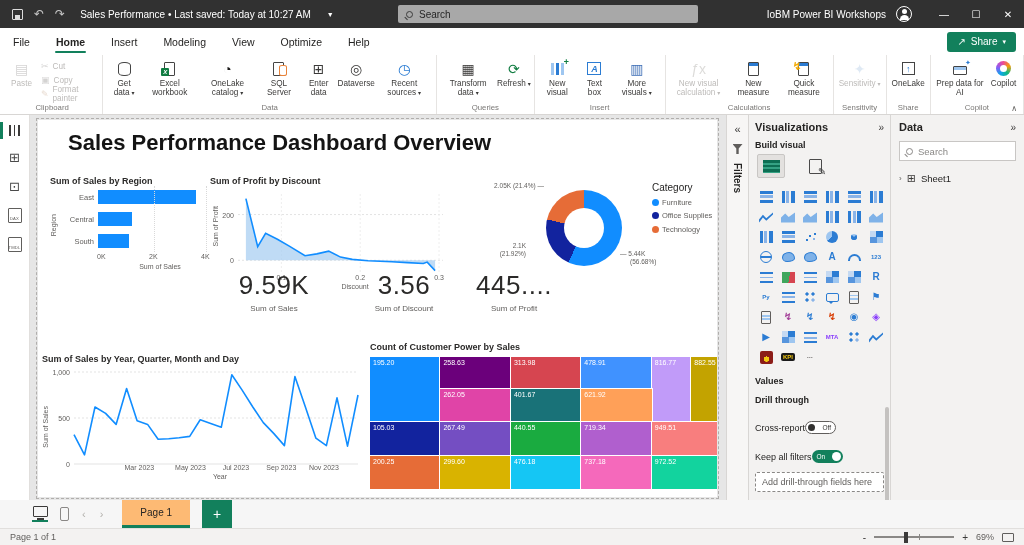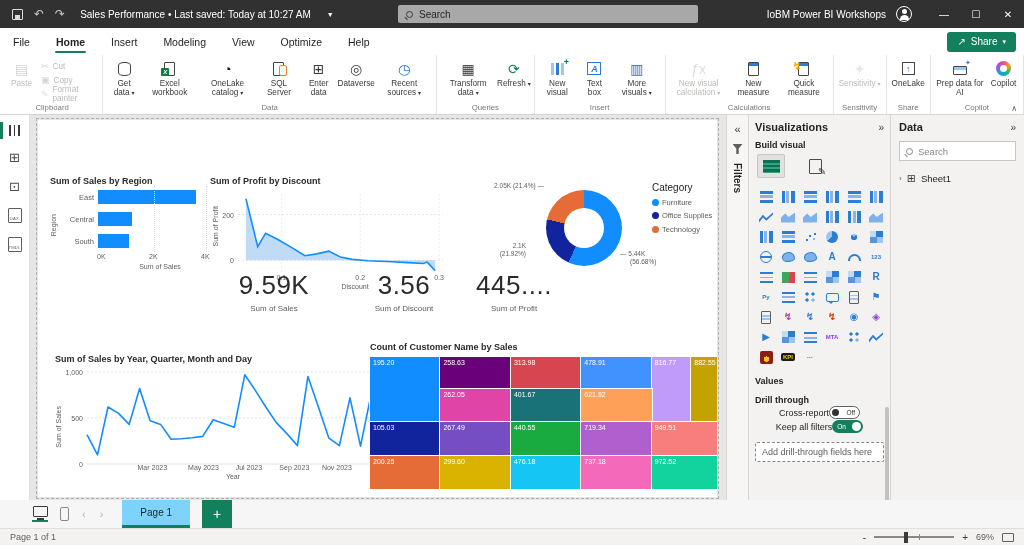--- a/index.html
+++ b/index.html
@@ -111,21 +111,21 @@
 .co3{left:152px;top:126px;width:60px;text-align:left}
 .legend{position:absolute;left:184px;top:58px}
 .lg-title{font-size:10px;color:#252423}
 .lg-item{display:flex;align-items:center;gap:3px;margin-top:4.5px;font-size:7.5px;color:#605e5c;white-space:nowrap}
 .lg-dot{width:7px;height:7px;border-radius:50%;flex:0 0 auto}
 
 .v-card{top:150px;height:58px;text-align:center}
 .card-val{font-size:26px;color:#2b2a29;letter-spacing:.5px}
 .card-lab{font-size:8px;color:#605e5c;margin-top:3px}
 
-.v-line{left:17px;top:234px;width:324px;height:142px}
+.v-line{left:4px;top:234px;width:324px;height:142px}
 .line-ylab{position:absolute;left:0;top:52px}
 .line-plot{position:relative;margin-left:32px;margin-top:8px;width:284px;height:92px}
 .line-ytick{position:absolute;right:100%;padding-right:4px;font-size:7px;color:#605e5c;transform:translateY(-50%)}
 .line-xticks{position:relative;margin-left:32px;height:9px;font-size:7px;color:#605e5c}
 .line-xticks span{position:absolute;transform:translateX(-50%);white-space:nowrap}
 .line-xlab{text-align:center;margin-left:32px;font-size:7px;color:#605e5c}
 
 .v-tree{left:332px;top:222px;width:347px;height:152px}
 .tm{position:relative;margin-top:5px;height:132px}
 .tm-cell{position:absolute;box-shadow:0 0 0 1px #fff;color:#fff;font-size:7px;padding:2px 0 0 3px;overflow:hidden}
@@ -161,42 +161,42 @@
 .vk-gauge{width:13px;height:7px;border:2.5px solid #2b7cd3;border-bottom:0;border-radius:13px 13px 0 0}
 .vk-list{width:13px;height:11px;background:linear-gradient(#2b7cd3 0 2px,transparent 2px 4.5px,#8ab4e8 4.5px 6.5px,transparent 6.5px 9px,#2b7cd3 9px 11px)}
 .vk-kpi{width:13px;height:11px;background:linear-gradient(100deg,#3fa65c 0 55%,#d64550 55%)}
 .vk-chat{width:13px;height:9px;border:1.3px solid #2b7cd3;border-radius:2px;position:relative}
 .vk-chat::after{content:"";position:absolute;left:2px;bottom:-5px;border:2.5px solid transparent;border-top-color:#2b7cd3}
 .vk-doc{width:10px;height:13px;border:1.3px solid #605e5c;border-radius:1px;background:linear-gradient(transparent 0 3px,#9ec6f0 3px 4.5px,transparent 4.5px 6.5px,#9ec6f0 6.5px 8px,transparent 8px)}
 .vk-grid2{width:13px;height:12px;background:radial-gradient(circle 1.6px at 3px 3px,#2b7cd3 98%,transparent),radial-gradient(circle 1.6px at 9px 3px,#2b7cd3 98%,transparent),radial-gradient(circle 1.6px at 3px 9px,#2b7cd3 98%,transparent),radial-gradient(circle 1.6px at 9px 9px,#8ab4e8 98%,transparent)}
 .vk-badge{width:13px;height:13px;border-radius:2px;background:radial-gradient(circle at 50% 62%,#f2c811 0 2.6px,#8c1d18 2.7px)}
 .vsec-label{font-size:9px;color:#252423;margin-top:9px;font-weight:600}
 .field-box{background:#fff;border:1px dashed #8a8886;border-radius:2px;font-size:9px;color:#605e5c;padding:4px 6px;margin-top:5px}
-.tog-row{display:flex;justify-content:center;align-items:center;margin-top:1px;font-size:9px;color:#252423}
+.tog-row{display:flex;justify-content:flex-start;align-items:center;margin-top:16px;font-size:9px;color:#252423}
 .tog-off{width:31px;height:13px;border:1px solid #605e5c;border-radius:7px;position:relative;font-size:6.5px;color:#323130;display:flex;align-items:center;justify-content:flex-end;padding-right:4px;background:#fff}
 .tog-off::before{content:"";position:absolute;left:2px;top:2px;width:7px;height:7px;border-radius:50%;background:#323130}
 .tog-on{width:31px;height:13px;border-radius:7px;position:relative;font-size:6.5px;color:#fff;display:flex;align-items:center;padding-left:5px;background:#12805C}
 .tog-on::after{content:"";position:absolute;right:2px;top:2px;width:9px;height:9px;border-radius:50%;background:#fff}
 .vscroll{position:absolute;right:1px;top:292px;width:4px;height:110px;background:#c4c2c0;border-radius:2px}
 
 .dpanel{width:134px;background:#f3f2f1;border-left:1px solid #d8d6d4;padding:6px 8px}
 .dsearch{margin-top:8px;height:20px;background:#fff;border:1px solid #c8c6c4;display:flex;align-items:center;gap:5px;padding:0 6px;font-size:9.5px;color:#8a8886}
 .dsearch .mag{border-color:#8a8886}.dsearch .mag::after{background:#8a8886}
 .drow{display:flex;align-items:center;gap:5px;margin-top:12px;font-size:9.5px;color:#252423}
 .dchev{font-size:8px;color:#605e5c}
 .dtable-ic{font-size:11px;color:#3b3a39;line-height:1}
 
 .pagebar{height:28px;background:#f6f6f6;display:flex;align-items:center;padding-left:32px;gap:12px}
 .mon-wrap{display:flex;flex-direction:column;align-items:center;gap:3px}
 .mon{width:15px;height:11px;border:1.3px solid #3b3a39;border-radius:1px;position:relative}
 .mon::after{content:"";position:absolute;left:3px;right:3px;bottom:-3.5px;height:1.4px;background:#3b3a39}
 .mon-underline{width:16px;height:2px;background:#12805C}
 .phone{width:9px;height:14px;border:1.3px solid #8a8886;border-radius:2px}
 .pnav{color:#b3b1ad;font-size:11px;padding:0 1px}
-.ptab{height:100%;display:flex;align-items:center;padding:0 18px;background:#7dd3fc;font-size:10px;border-bottom:3px solid #12805C;margin-left:6px}
+.ptab{height:100%;display:flex;align-items:center;padding:0 18px;background:#fdba74;font-size:10px;border-bottom:3px solid #12805C;margin-left:6px}
 .padd{width:30px;height:100%;background:#12805C;color:#fff;display:flex;align-items:center;justify-content:center;font-size:14px}
 .statusbar{height:17px;background:#f3f2f1;border-top:1px solid #e1dfdd;display:flex;align-items:center;font-size:9px;color:#605e5c;padding:0 10px}
 .sb-right{margin-left:auto;display:flex;align-items:center;gap:8px}
 .sl-track{width:80px;height:1.5px;background:#8a8886;position:relative}
 .sl-handle{position:absolute;left:30px;top:-4.5px;width:4px;height:11px;background:#3b3a39}
 .sl-tick{position:absolute;left:45px;top:-2.5px;width:1px;height:6px;background:#8a8886}
 .sl-minus,.sl-plus{font-size:10px;color:#3b3a39}
 .fit-ic{width:12px;height:9px;border:1.3px solid #605e5c;border-radius:1px}
 </style>
 </head>
@@ -444,20 +444,21 @@
         </div>
         <div class="rail-item">
           <span class="rail-doc">
             <i>TMDL</i>
           </span>
         </div>
       </div>
 
     <div class="canvas">
       <div class="page">
+        <div class="page-title">Sales Performance Dashboard Overview</div>
 
         <div class="visual v-bar">
           <div class="vtitle">Sum of Sales by Region</div>
           <div class="bar-wrap">
             <span class="axlab rot bar-ylab">Region</span>
             <div id="bar-rows" style="position:relative">
                 <div class="brow">
                   <span class="bcat">East</span>
                   <div class="btrack">
                     <div class="bbar" style="width: 93.75%; background: rgb(17, 141, 255);"></div>
@@ -567,21 +568,21 @@
               <span style="left: 65.32px;">Mar 2023</span>
               <span style="left: 116.44px;">May 2023</span>
               <span style="left: 161.88px;">Jul 2023</span>
               <span style="left: 207.32px;">Sep 2023</span>
               <span style="left: 249.92px;">Nov 2023</span>
             </div>
           <div class="line-xlab">Year</div>
         </div>
 
         <div class="visual v-tree">
-          <div class="vtitle">Count of Customer Name by Sales</div>
+          <div class="vtitle">Count of Customer Power by Sales</div>
           <div class="tm" id="treemap">
               <div class="tm-cell" style="left: 0%; top: 0%; width: 20.3%; height: 49.6%; background: rgb(17, 141, 255);">195.20</div>
               <div class="tm-cell" style="left: 20.3%; top: 0%; width: 20.3%; height: 24%; background: rgb(107, 0, 123);">258.63</div>
               <div class="tm-cell" style="left: 40.6%; top: 0%; width: 20.3%; height: 24%; background: rgb(214, 69, 80);">313.98</div>
               <div class="tm-cell" style="left: 60.9%; top: 0%; width: 20.3%; height: 24%; background: rgb(64, 146, 255);">478.91</div>
               <div class="tm-cell" style="left: 81.2%; top: 0%; width: 11.4%; height: 49.6%; background: rgb(193, 155, 249);">816.77</div>
               <div class="tm-cell" style="left: 92.6%; top: 0%; width: 7.4%; height: 49.6%; background: rgb(195, 163, 0);">882.55</div>
               <div class="tm-cell" style="left: 20.3%; top: 24%; width: 20.3%; height: 25.6%; background: rgb(224, 68, 167);">262.05</div>
               <div class="tm-cell" style="left: 40.6%; top: 24%; width: 20.3%; height: 25.6%; background: rgb(25, 114, 120);">401.67</div>
               <div class="tm-cell" style="left: 60.9%; top: 24%; width: 20.3%; height: 25.6%; background: rgb(255, 160, 88);">621.92</div>

